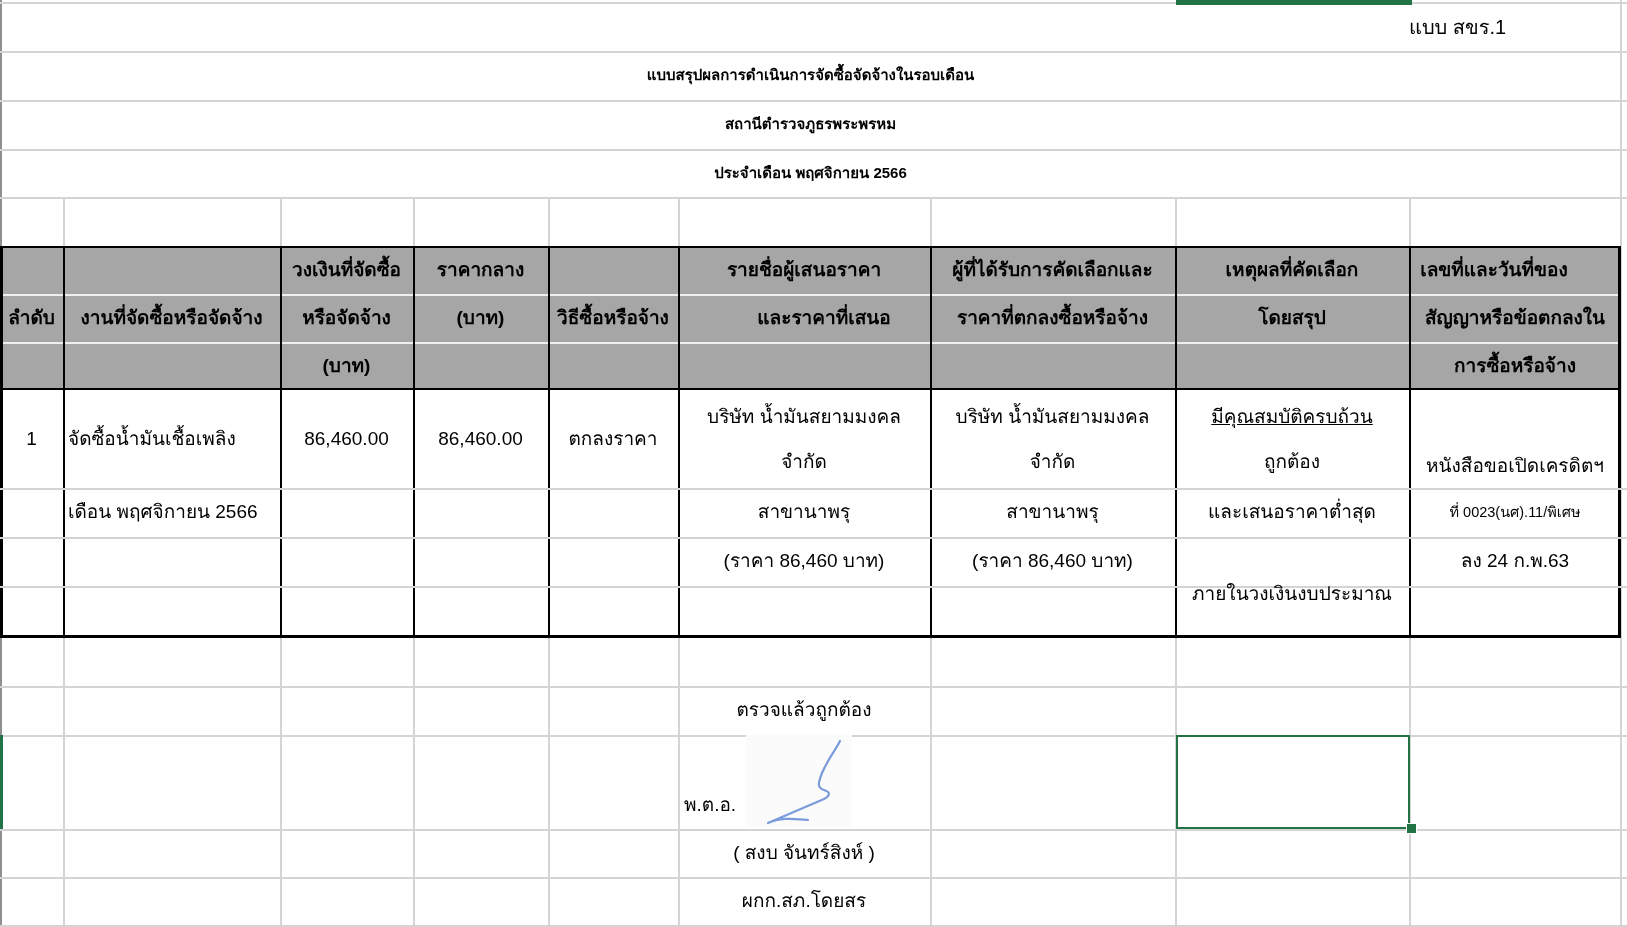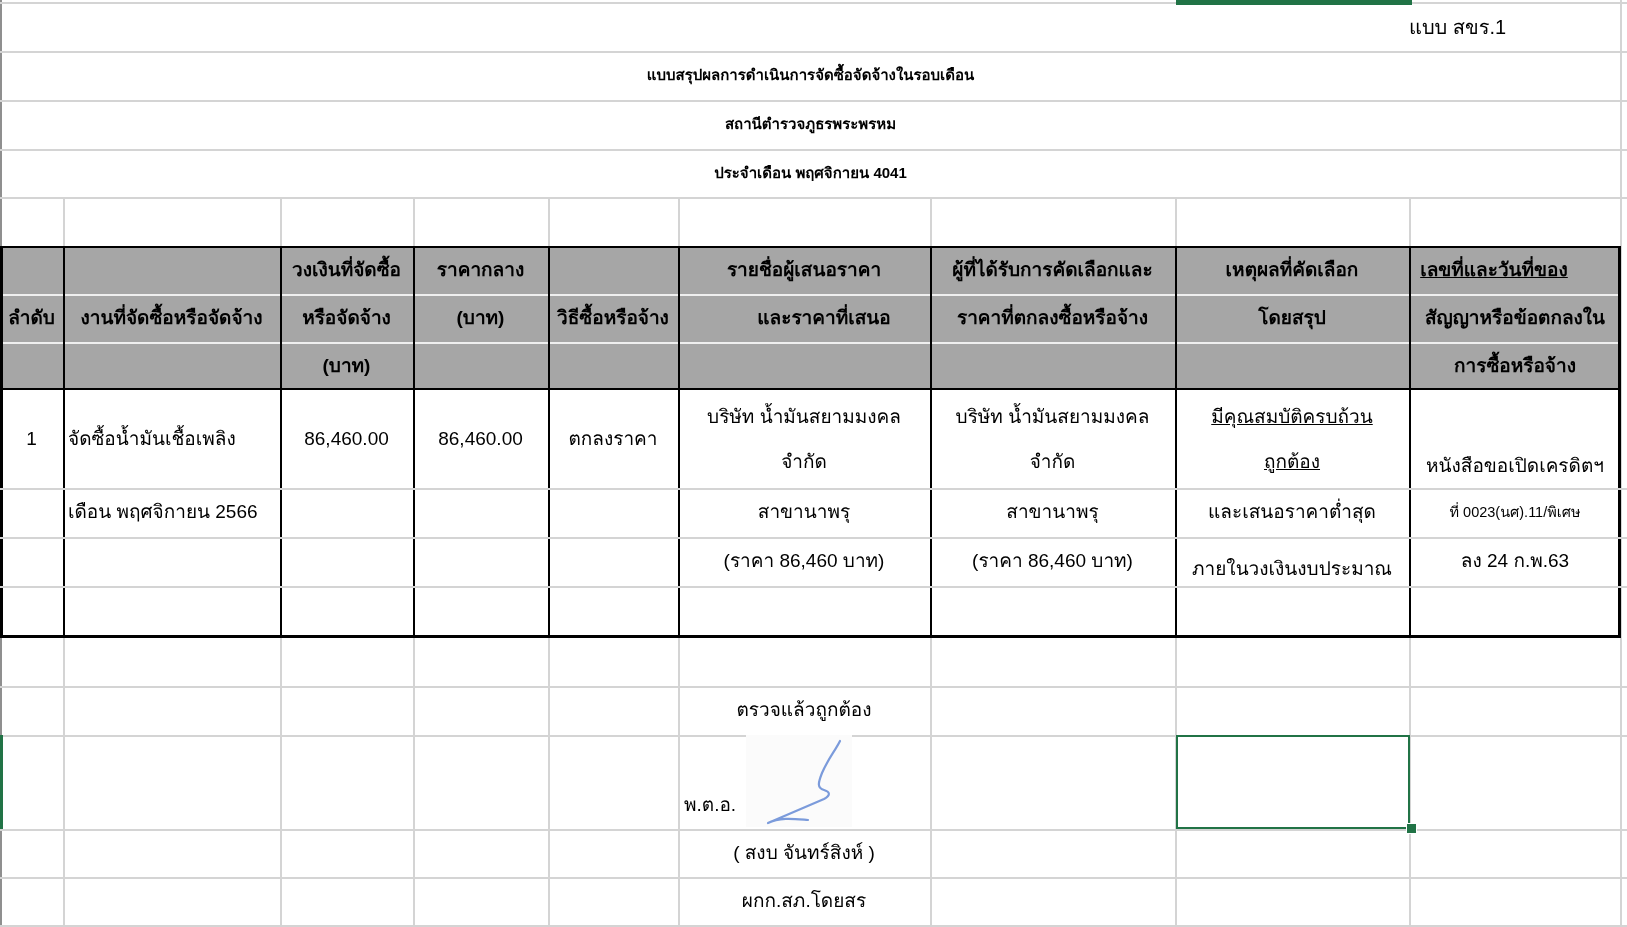--- a/index.html
+++ b/index.html
@@ -84,37 +84,37 @@
 <div class="vl" style="left:413px;top:638px;height:289px;"></div>
 <div class="vl" style="left:548px;top:638px;height:289px;"></div>
 <div class="vl" style="left:678px;top:638px;height:289px;"></div>
 <div class="vl" style="left:930px;top:638px;height:289px;"></div>
 <div class="vl" style="left:1175px;top:638px;height:289px;"></div>
 <div class="vl" style="left:1409px;top:638px;height:289px;"></div>
 
 <div class="t" style="left:1409px;top:13px;width:210px;text-align:left;font-size:20px;">แบบ สขร.1</div>
 <div class="t c b title" style="left:0;top:61px;width:1621px;">แบบสรุปผลการดำเนินการจัดซื้อจัดจ้างในรอบเดือน</div>
 <div class="t c b title" style="left:0;top:110px;width:1621px;">สถานีตำรวจภูธรพระพรหม</div>
-<div class="t c b title" style="left:0;top:159px;width:1621px;">ประจำเดือน พฤศจิกายน 4041</div>
+<div class="t c b title" style="left:0;top:159px;width:1621px;">ประจำเดือน พฤศจิกายน 2566</div>
 
 <div class="t c headtx" style="left:0;top:304px;width:63px;">ลำดับ</div>
 <div class="t c headtx" style="left:63px;top:304px;width:217px;">งานที่จัดซื้อหรือจัดจ้าง</div>
 <div class="t c headtx" style="left:281px;top:256px;width:131px;">วงเงินที่จัดซื้อ</div>
 <div class="t c headtx" style="left:281px;top:304px;width:131px;">หรือจัดจ้าง</div>
 <div class="t c headtx" style="left:281px;top:352px;width:131px;">(บาท)</div>
 <div class="t c headtx" style="left:414px;top:256px;width:133px;">ราคากลาง</div>
 <div class="t c headtx" style="left:414px;top:304px;width:133px;">(บาท)</div>
 <div class="t c headtx" style="left:549px;top:304px;width:128px;">วิธีซื้อหรือจ้าง</div>
 <div class="t c headtx" style="left:679px;top:256px;width:250px;">รายชื่อผู้เสนอราคา</div>
 <div class="t c headtx" style="left:679px;top:304px;width:290px;">และราคาที่เสนอ</div>
 <div class="t c headtx" style="left:931px;top:256px;width:243px;">ผู้ที่ได้รับการคัดเลือกและ</div>
 <div class="t c headtx" style="left:931px;top:304px;width:243px;">ราคาที่ตกลงซื้อหรือจ้าง</div>
 <div class="t c headtx" style="left:1176px;top:256px;width:232px;">เหตุผลที่คัดเลือก</div>
 <div class="t c headtx" style="left:1176px;top:304px;width:232px;">โดยสรุป</div>
-<div class="t c headtx" style="left:1410px;top:256px;width:168px;text-decoration:underline;">เลขที่และวันที่ของ</div>
+<div class="t c headtx" style="left:1410px;top:256px;width:168px;">เลขที่และวันที่ของ</div>
 <div class="t c headtx" style="left:1410px;top:304px;width:210px;">สัญญาหรือข้อตกลงใน</div>
 <div class="t c headtx" style="left:1410px;top:352px;width:210px;">การซื้อหรือจ้าง</div>
 
 <div class="t c" style="left:0;top:425px;width:63px;">1</div>
 <div class="t" style="left:68px;top:425px;width:210px;">จัดซื้อน้ำมันเชื้อเพลิง</div>
 <div class="t" style="left:68px;top:498px;width:210px;">เดือน พฤศจิกายน 2566</div>
 <div class="t c" style="left:281px;top:425px;width:131px;">86,460.00</div>
 <div class="t c" style="left:414px;top:425px;width:133px;">86,460.00</div>
 <div class="t c" style="left:549px;top:425px;width:128px;">ตกลงราคา</div>
 
@@ -122,23 +122,23 @@
 <div class="t c" style="left:679px;top:448px;width:250px;">จำกัด</div>
 <div class="t c" style="left:679px;top:498px;width:250px;">สาขานาพรุ</div>
 <div class="t c" style="left:679px;top:547px;width:250px;">(ราคา 86,460 บาท)</div>
 
 <div class="t c" style="left:931px;top:403px;width:243px;">บริษัท น้ำมันสยามมงคล</div>
 <div class="t c" style="left:931px;top:448px;width:243px;">จำกัด</div>
 <div class="t c" style="left:931px;top:498px;width:243px;">สาขานาพรุ</div>
 <div class="t c" style="left:931px;top:547px;width:243px;">(ราคา 86,460 บาท)</div>
 
 <div class="t c" style="left:1176px;top:403px;width:232px;text-decoration:underline;">มีคุณสมบัติครบถ้วน</div>
-<div class="t c" style="left:1176px;top:448px;width:232px;text-decoration:underline;">ถูกต้อง</div>
+<div class="t c" style="left:1176px;top:448px;width:232px;">ถูกต้อง</div>
 <div class="t c" style="left:1176px;top:498px;width:232px;">และเสนอราคาต่ำสุด</div>
-<div class="t c" style="left:1176px;top:555px;width:232px;">ภายในวงเงินงบประมาณ</div>
+<div class="t c" style="left:1176px;top:580px;width:232px;">ภายในวงเงินงบประมาณ</div>
 
 <div class="t c" style="left:1410px;top:452px;width:210px;">หนังสือขอเปิดเครดิตฯ</div>
 <div class="t c small" style="left:1410px;top:498px;width:210px;">ที่ 0023(นศ).11/พิเศษ</div>
 <div class="t c" style="left:1410px;top:547px;width:210px;">ลง 24 ก.พ.63</div>
 
 <div class="t c" style="left:679px;top:696px;width:250px;">ตรวจแล้วถูกต้อง</div>
 
 <div class="abs" id="sig-bg"></div>
 <div class="t" style="left:684px;top:791px;width:120px;">พ.ต.อ.</div>
 <svg class="abs" style="left:740px;top:733px;" width="120" height="98" viewBox="0 0 120 98">

